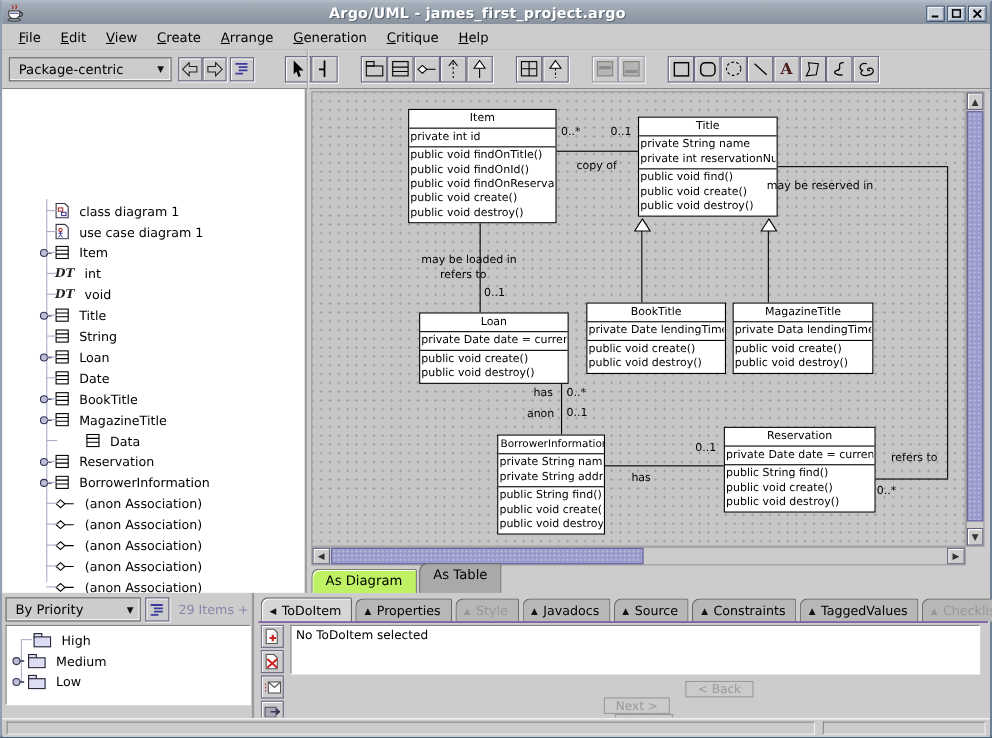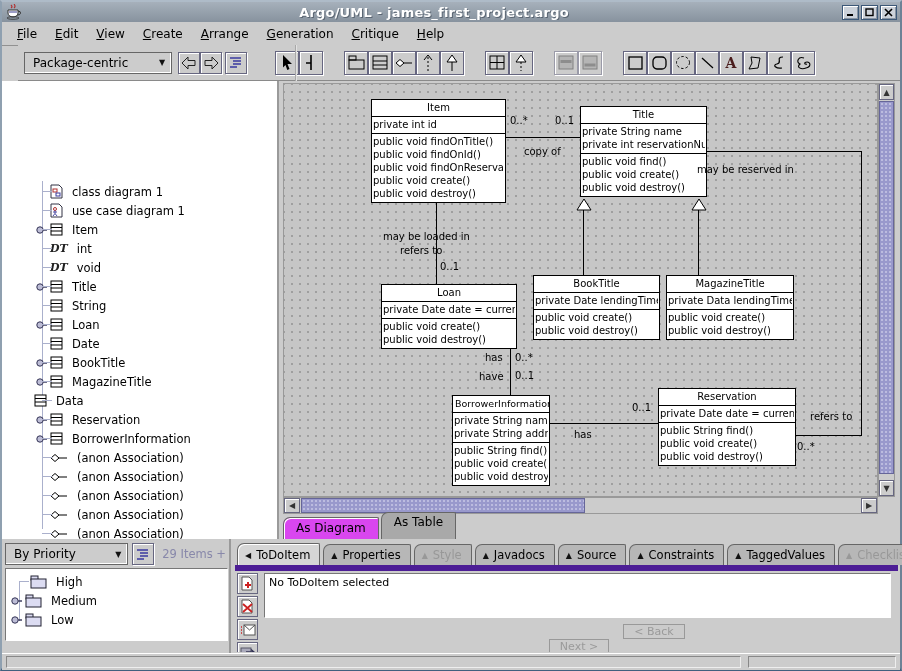--- a/index.html
+++ b/index.html
@@ -21,21 +21,21 @@
             box-shadow:inset 1px 1px 0 #fff, inset -1px -1px 0 #8894a2;
             display:flex; align-items:center; justify-content:center; margin-left:2px; }
 
   
   .menubar { position:absolute; left:0; top:20px; right:0; height:24px; background:#cccccc;
              border-bottom:1px solid #919191; display:flex; align-items:center; padding-left:6px; }
   .menu-item { display:inline-block; padding:3px 9px; font-size:12px; }
   .menu-item::first-letter { text-decoration:underline; }
 
   
-  .toolbar { position:absolute; left:16px; top:43px; right:0; height:36px; background:#cccccc;
+  .toolbar { position:absolute; left:0; top:43px; right:0; height:36px; background:#cccccc;
              border-bottom:1px solid #8a8a8a; display:flex; align-items:center; }
   .tb-divider { position:absolute; left:277px; top:0; width:2px; height:36px;
                 background:linear-gradient(90deg,#8a8a8a,#fff); }
   .combo { height:22px; background:#cccccc; border:1px solid #666666;
            box-shadow:inset -1px -1px 0 #fff; display:flex; align-items:center; }
   .combo .cval { padding:0 8px; flex:1; font-size:12px; white-space:nowrap; }
   .combo .carr { width:18px; text-align:center; font-size:8px; color:#111; }
   .btn3d { width:24px; height:24px; background:#cccccc; border:1px solid #666680;
            box-shadow:inset 1px 1px 0 #ffffff, 1px 1px 0 #fff;
            display:inline-flex; align-items:center; justify-content:center; flex:0 0 auto; }
@@ -76,21 +76,21 @@
             box-shadow:inset 1px 1px 0 #fff; font-size:8px; color:#333;
             display:flex; align-items:center; justify-content:center; }
   .sb-thumb { position:absolute; background:#9999cc; border:1px solid #666699;
               background-image:radial-gradient(#bcbcdf 1px, transparent 1px);
               background-size:4px 4px; }
 
   
   .dg-tabs { position:absolute; left:2px; top:434px; height:24px; display:flex; align-items:flex-end; }
   .dtab { border:1px solid #666; border-bottom:none; padding:3px 12px 4px; font-size:12px;
           border-radius:7px 2px 0 0; margin-right:2px; position:relative; }
-  .dtab.on { background:#d946ef; box-shadow:inset 1px 1px 0 #fff; z-index:2; }
+  .dtab.on { background:#bef264; box-shadow:inset 1px 1px 0 #fff; z-index:2; }
   .dtab.off { background:#a9a9a9; padding-top:2px; padding-bottom:10px; }
 
   
   .bottom { position:absolute; left:0; top:537px; right:0; height:114px; background:#cccccc; }
   .todo-pane { position:absolute; left:0; top:0; width:229px; height:114px;
                border-right:2px solid #9a9a9a; }
   .todo-head { position:absolute; left:3px; top:3px; right:3px; height:24px; display:flex; align-items:center; }
   .count-label { color:#8888aa; font-size:11.5px; margin-left:8px; white-space:nowrap; }
   .todo-tree { position:absolute; left:3px; top:29px; width:223px; height:73px; background:#fff;
                border:1px solid; border-color:#777 #fff #fff #777; overflow:hidden; }
@@ -99,21 +99,21 @@
 
   .detail-pane { position:absolute; left:231px; top:0; right:0; height:114px; }
   .dtabs { position:absolute; left:4px; top:5px; right:2px; height:21px; display:flex; align-items:flex-end; }
   .ttab { border:1px solid #666; border-bottom:none; border-radius:7px 2px 0 0; padding:3px 9px 3px 7px;
           font-size:11.5px; margin-right:3px; background:#b7b7b7; display:flex; align-items:center; gap:5px;
           white-space:nowrap; }
   .ttab .arr { font-size:8px; color:#111; }
   .ttab.on { background:#d6d6d6; box-shadow:inset 1px 1px 0 #fff; padding-top:4px; }
   .ttab.dis { color:#989898; } .ttab.dis .arr { color:#989898; }
   .detail-body { position:absolute; left:2px; top:26px; right:2px; bottom:1px;
-                 border-top:6px solid #4c1d95; overflow:hidden; }
+                 border-top:1px solid #4c1d95; overflow:hidden; }
   .wstrip { position:absolute; left:2px; top:2px; width:24px; bottom:0; overflow:hidden; }
   .wbtn { width:21px; height:21px; background:#ccc; border:1px solid #666680;
           box-shadow:inset 1px 1px 0 #fff; display:flex; align-items:center; justify-content:center;
           margin-bottom:2px; }
   .todo-msg { position:absolute; left:29px; top:2px; right:7px; height:45px; background:#fff;
               border:1px solid; border-color:#777 #fff #fff #777; padding:2px 4px; font-size:11px; }
   .wiz-row { position:absolute; left:29px; top:53px; right:7px; height:26px; display:flex;
              align-items:center;flex-direction:column; }
   .wizbtn { height:20px; background:#cbcbcb; border:1px solid #999; color:#9a9a9a; font-size:11px;
             display:inline-flex; align-items:center; justify-content:center; padding:0 10px; }
@@ -426,21 +426,21 @@
               <line x1="8.2" y1="5" x2="12" y2="5" stroke="#333355" stroke-width="1.4"></line>
             </svg>
         </span>
         <svg class="ticon g" width="13" height="13" viewBox="0 0 13 13">
           <rect x="1" y="1" width="11" height="11" fill="#fff" stroke="#000"></rect>
             <path d="M1,4.5 h11 M1,8 h11" stroke="#000"></path>
           </svg>
         <span class="tlabel">MagazineTitle</span>
       </div>
 
-      <div class="trow" style="top:310px; padding-left:32px;">
+      <div class="trow" style="top:310px; padding-left:76px;">
         <span class="stub"></span>
         <svg class="ticon g" width="13" height="13" viewBox="0 0 13 13">
           <rect x="1" y="1" width="11" height="11" fill="#fff" stroke="#000"></rect>
             <path d="M1,4.5 h11 M1,8 h11" stroke="#000"></path>
           </svg>
         <span class="tlabel">Data</span>
       </div>
 
       <div class="trow" style="top:329px; padding-left:33px;">
         <span class="stub"></span>
@@ -620,21 +620,21 @@
 
         <div class="dlabel" style="left:226px; top:31px;">0..*</div>
         <div class="dlabel" style="left:271px; top:31px;">0..1</div>
         <div class="dlabel" style="left:240px; top:62px;">copy of</div>
         <div class="dlabel" style="left:413px; top:80px;">may be reserved in</div>
         <div class="dlabel" style="left:99px; top:147px;">may be loaded in</div>
         <div class="dlabel" style="left:116px; top:161px;">refers to</div>
         <div class="dlabel" style="left:156px; top:177px;">0..1</div>
         <div class="dlabel" style="left:201px; top:268px;">has</div>
         <div class="dlabel" style="left:231px; top:268px;">0..*</div>
-        <div class="dlabel" style="left:195px; top:287px;">have</div>
+        <div class="dlabel" style="left:195px; top:287px;">anon</div>
         <div class="dlabel" style="left:231px; top:286px;">0..1</div>
         <div class="dlabel" style="left:290px; top:345px;">has</div>
         <div class="dlabel" style="left:348px; top:318px;">0..1</div>
         <div class="dlabel" style="left:526px; top:327px;">refers to</div>
         <div class="dlabel" style="left:513px; top:357px;">0..*</div>
       </div>
 
       <div class="sb" style="left:597px; top:2px; width:17px; height:414px;">
         <div class="sb-btn" style="left:0; top:0; width:15px; height:16px;">
             <span>▲</span>

